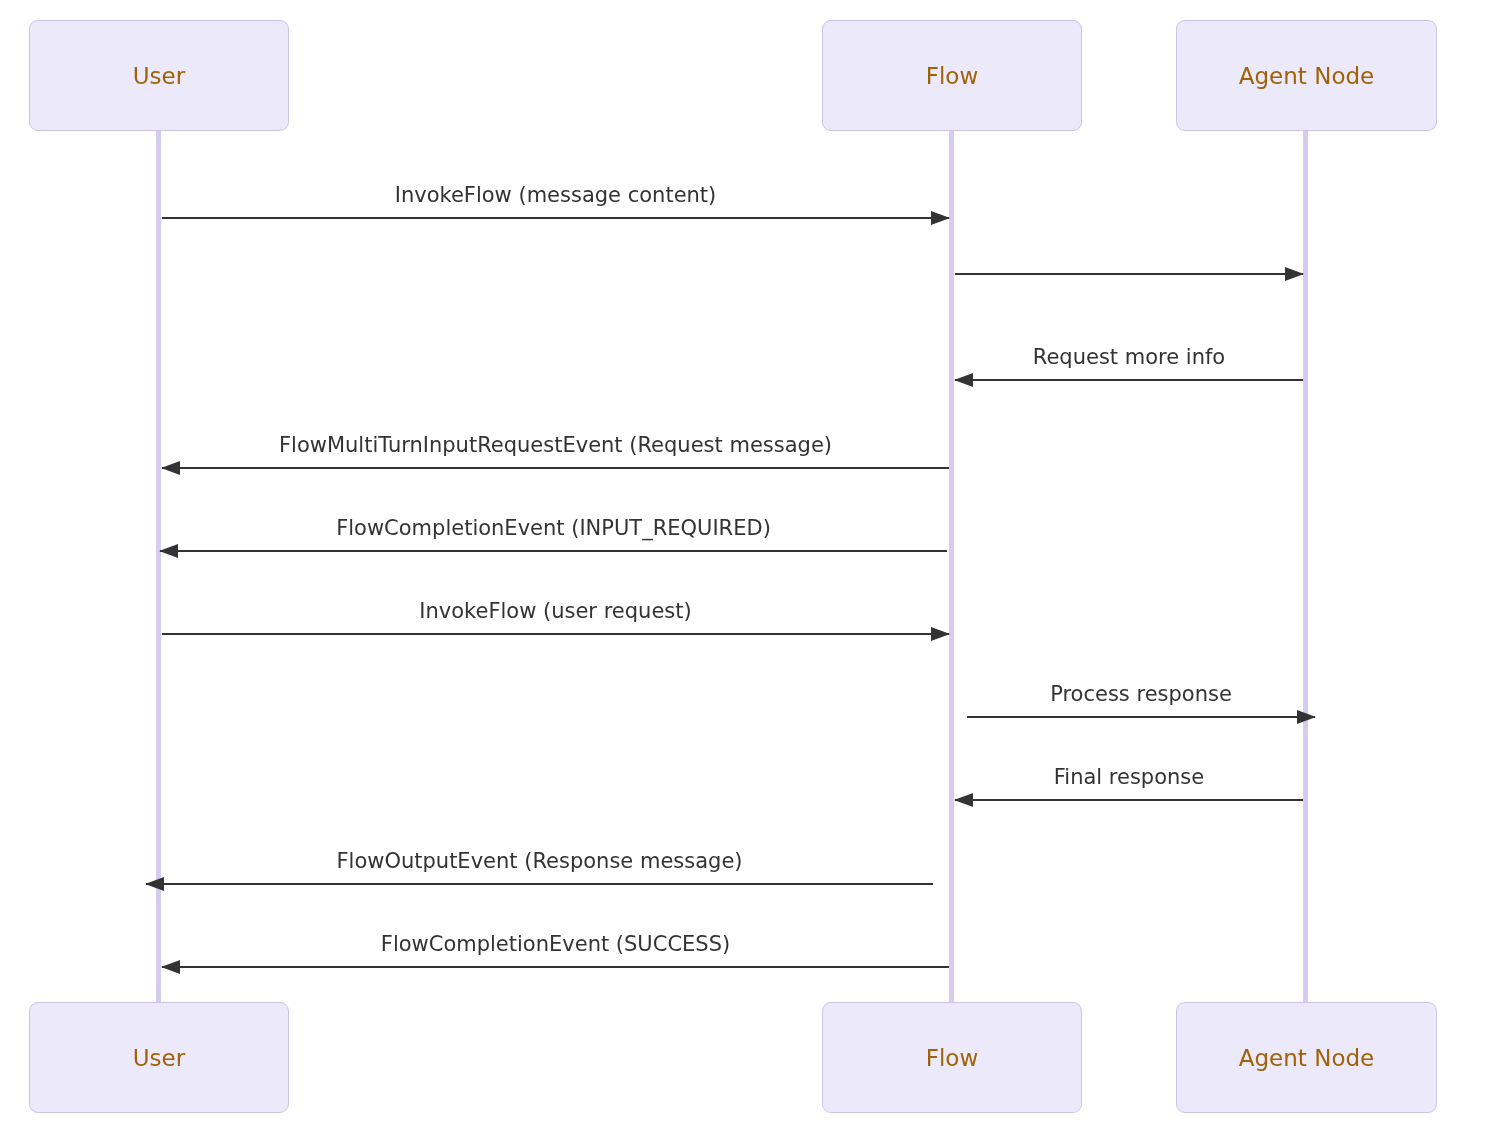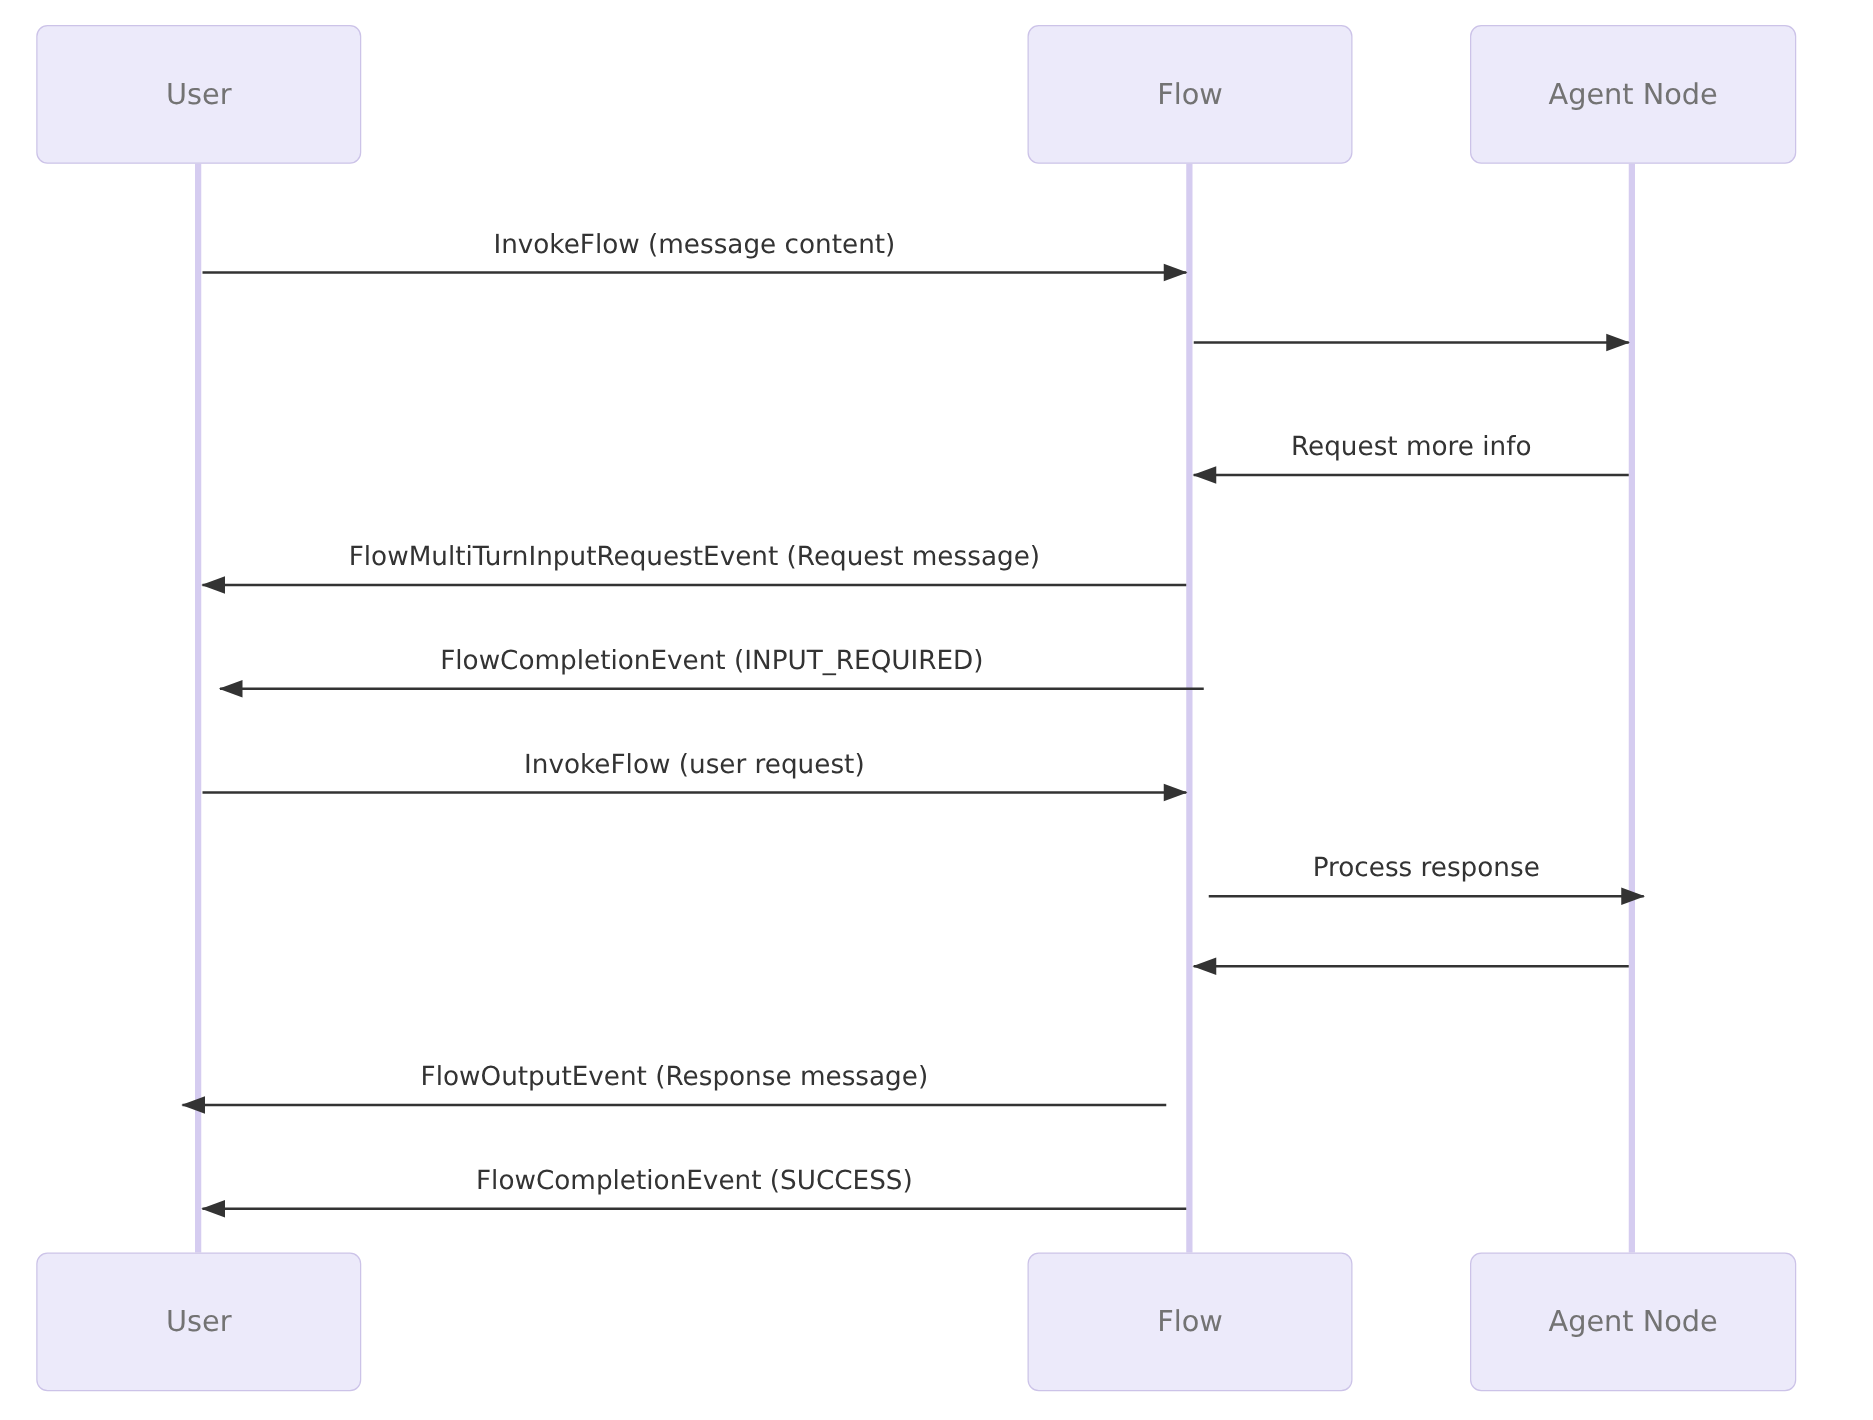--- a/index.html
+++ b/index.html
@@ -28,21 +28,21 @@
     position: absolute;
     width: 260px;
     height: 111px;
     background: #eceafa;
     border: 1.5px solid #ccc3e8;
     border-radius: 9px;
     display: flex;
     align-items: center;
     justify-content: center;
     font-size: 23px;
-    color: #737373;
+    color: #a16207;
   }
   .actor.top    { top: 20px; }
   .actor.bottom { top: 1002px; }
   .actor.user   { left: 29px; }
   .actor.flow   { left: 822px; text-align: right; }
   .actor.agent  { left: 1176px; width: 261px; }
   
   .message {
     position: absolute;
     color: #333333;
@@ -117,39 +117,40 @@
         <div class="msg-line">
           <i class="arrowhead"></i>
         </div>
       </div>
       <div class="message rtl" style="left: 162px; top: 432px; width: 787px;">
         <div class="msg-label">FlowMultiTurnInputRequestEvent (Request message)</div>
         <div class="msg-line">
           <i class="arrowhead"></i>
         </div>
       </div>
-      <div class="message rtl" style="left: 176px; top: 515px; width: 787px;">
+      <div class="message rtl" style="left: 160px; top: 515px; width: 787px;">
         <div class="msg-label">FlowCompletionEvent (INPUT_REQUIRED)</div>
         <div class="msg-line">
           <i class="arrowhead"></i>
         </div>
       </div>
       <div class="message ltr" style="left: 162px; top: 598px; width: 787px;">
         <div class="msg-label">InvokeFlow (user request)</div>
         <div class="msg-line">
           <i class="arrowhead"></i>
         </div>
       </div>
       <div class="message ltr" style="left: 955px; top: 681px; width: 348px; margin-left: 12px;">
         <div class="msg-label">Process response</div>
         <div class="msg-line">
           <i class="arrowhead"></i>
         </div>
       </div>
       <div class="message rtl" style="left: 955px; top: 764px; width: 348px;">
+        <div class="msg-label">Final response</div>
         <div class="msg-line">
           <i class="arrowhead"></i>
         </div>
       </div>
       <div class="message rtl" style="left: 146px; top: 848px; width: 787px;">
         <div class="msg-label">FlowOutputEvent (Response message)</div>
         <div class="msg-line">
           <i class="arrowhead"></i>
         </div>
       </div>

